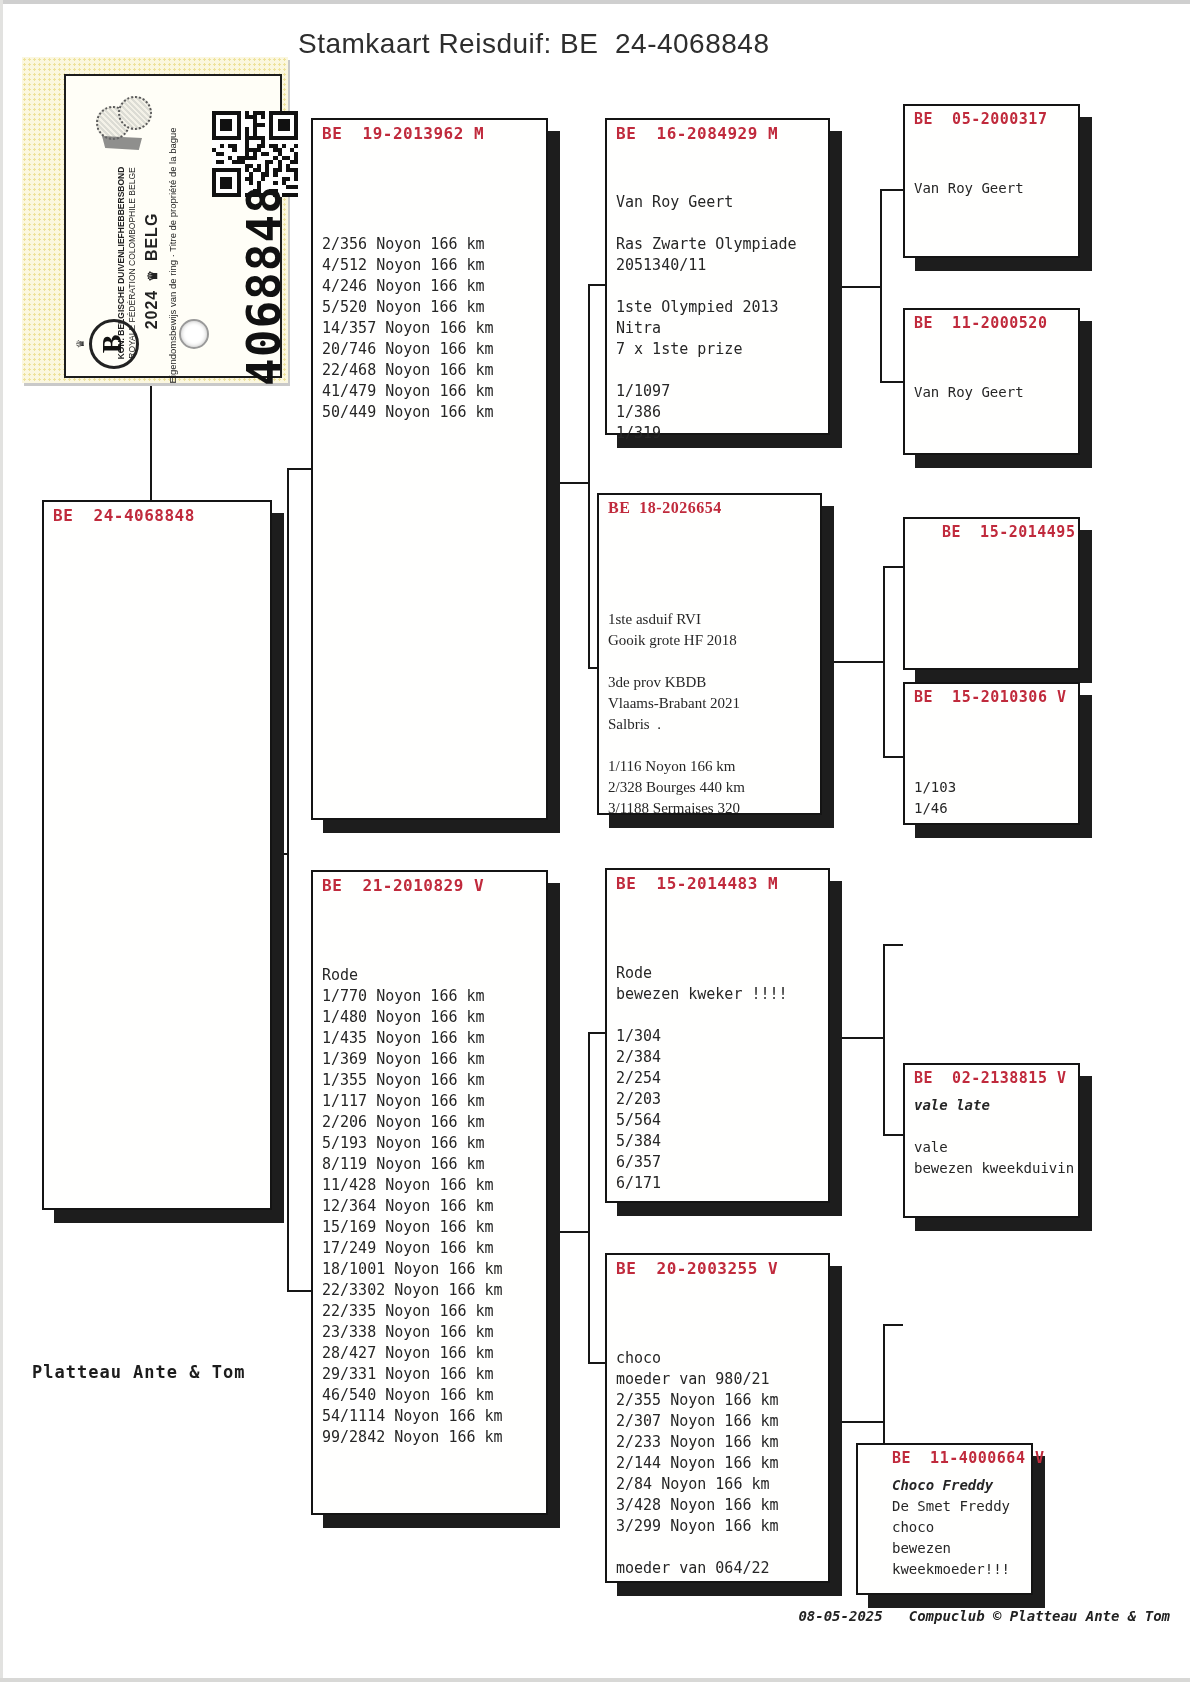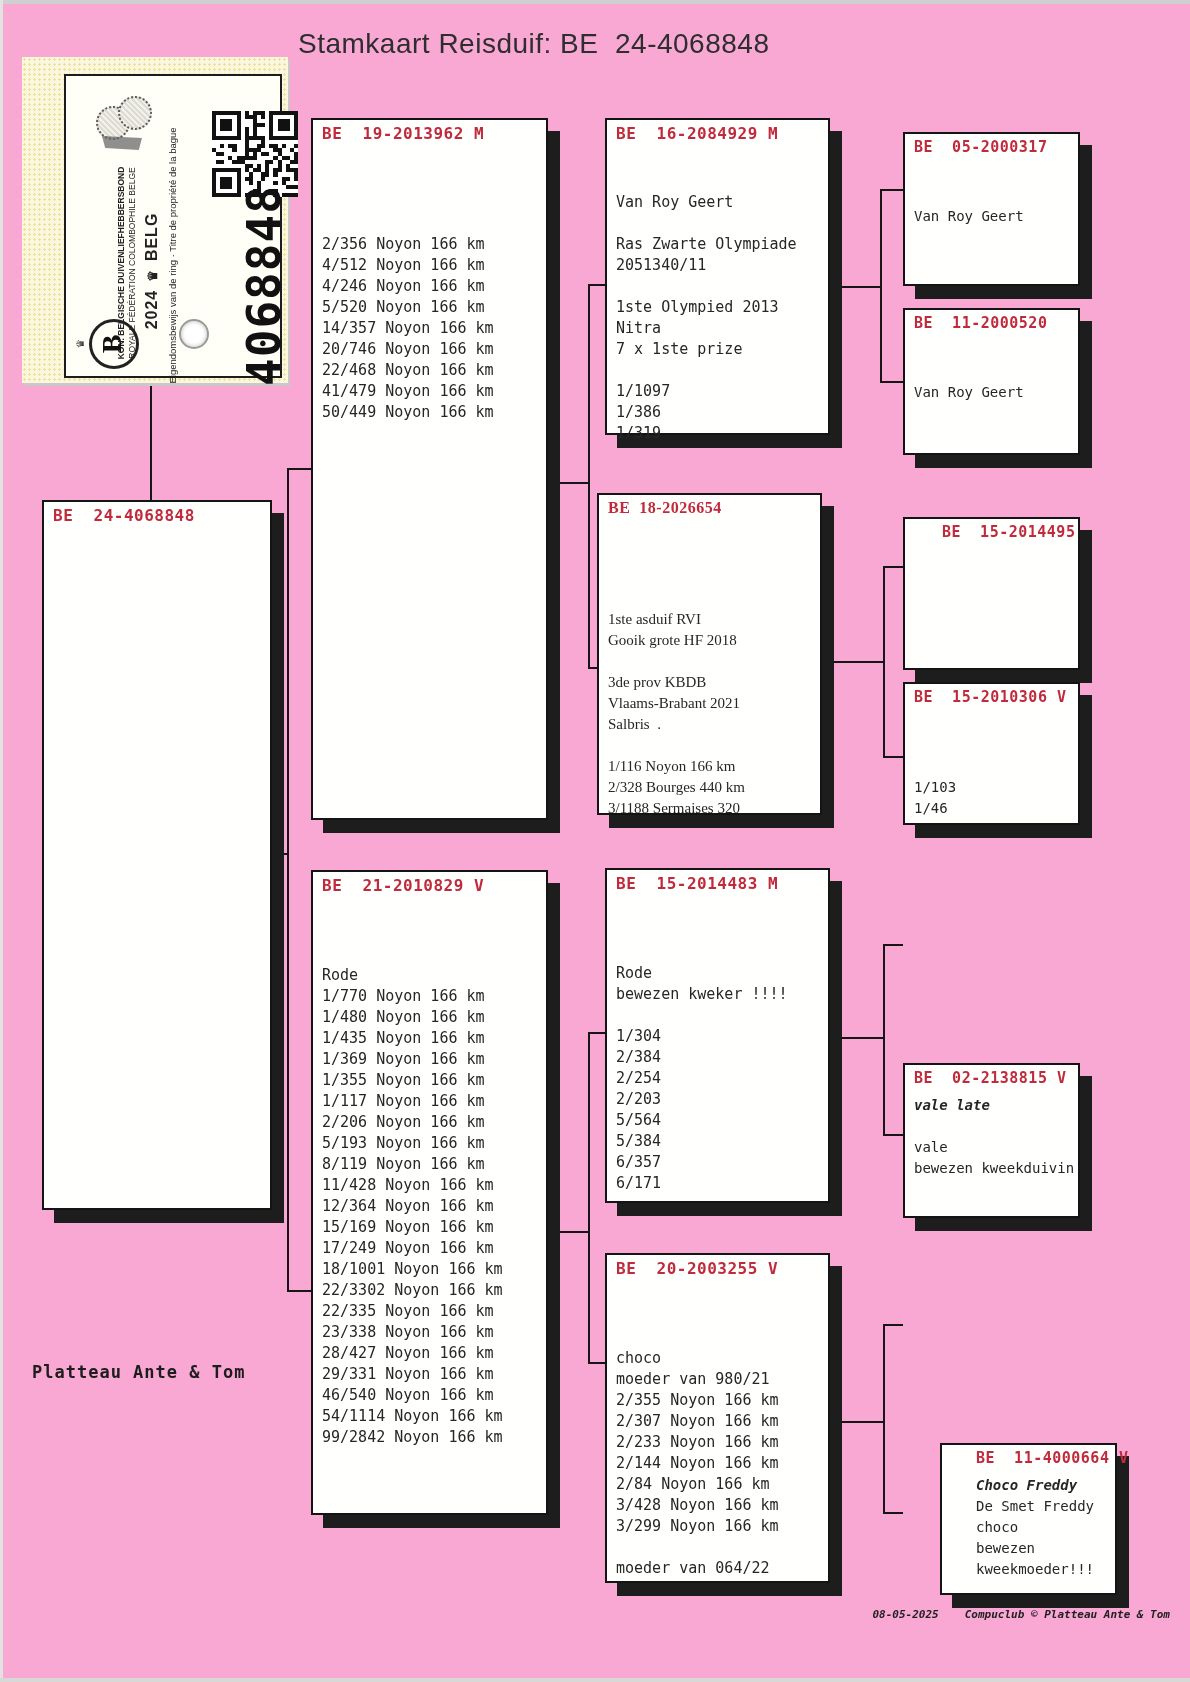--- a/index.html
+++ b/index.html
@@ -1,16 +1,16 @@
 <!DOCTYPE html>
 <html><head>
 <meta charset="utf-8">
 <style>
   html,body{margin:0;padding:0;background:#e9e9e9;}
-  #page{position:relative;width:1190px;height:1682px;background:#f9a8d4;overflow:hidden;
+  #page{position:relative;width:1190px;height:1682px;background:#ffffff;overflow:hidden;
         font-family:"DejaVu Sans Mono", monospace;}
   .edge{position:absolute;background:#cfcfcf;}
   #edge-top{left:0;top:0;width:1190px;height:4px;}
   #edge-left{left:0;top:0;width:3px;height:1682px;background:#e2e2e0;}
   #edge-bottom{left:0;top:1678px;width:1190px;height:4px;background:#d8d8d6;}
 
   #title{position:absolute;left:298px;top:28px;font-family:"Liberation Sans",sans-serif;
          font-size:28px;color:#2e2e2e;letter-spacing:.5px;white-space:pre;}
 
   
@@ -56,35 +56,35 @@
   .sm .bline{font-size:14px;}
   .sm .ring{font-size:15px;}
 
   .pos-subject{left:42px;top:500px;width:230px;height:710px;}
   .pos-father{left:311px;top:118px;width:237px;height:702px;}
   .pos-mother{left:311px;top:870px;width:237px;height:645px;}
   .pos-gp1{left:605px;top:118px;width:225px;height:317px;}
   .pos-gp2{left:597px;top:493px;width:225px;height:322px;font-family:Liberation Serif, serif;}
   .pos-gp3{left:605px;top:868px;width:225px;height:335px;}
   .pos-gp4{left:605px;top:1253px;width:225px;height:330px;}
-  .pos-ggp1{left:903px;top:132px;width:177px;height:154px;}
+  .pos-ggp1{left:903px;top:104px;width:177px;height:154px;}
   .pos-ggp2{left:903px;top:308px;width:177px;height:147px;}
   .pos-ggp3{left:903px;top:517px;width:177px;height:153px;padding-left:37px;}
   .pos-ggp4{left:903px;top:682px;width:177px;height:143px;}
   .pos-ggp5{left:903px;top:870px;width:177px;height:153px;}
   .pos-ggp6{left:903px;top:1063px;width:177px;height:155px;}
   .pos-ggp7{left:903px;top:1253px;width:177px;height:155px;}
-  .pos-ggp8{left:940px;top:1443px;width:177px;height:152px;padding-left:34px;}
+  .pos-ggp8{left:856px;top:1443px;width:177px;height:152px;padding-left:34px;}
 
   #connectors i{position:absolute;background:#161616;z-index:1;display:block;}
 
   #owner{position:absolute;left:32px;top:1362px;font-size:17px;font-weight:bold;color:#1d1d1d;
          letter-spacing:1px;white-space:pre;}
   #footer{position:absolute;left:790px;top:1608px;width:380px;text-align:right;
-          font-size:11px;font-style:italic;font-weight:bold;color:#222;white-space:pre;}
+          font-size:14px;font-style:italic;font-weight:bold;color:#222;white-space:pre;}
   #footer .gap{display:inline-block;width:26px;}
 </style>
 </head>
 <body>
 
 <div id="page">
   <div id="edge-top" class="edge"></div>
   <div id="edge-left" class="edge"></div>
   <div id="edge-bottom" class="edge"></div>
 

